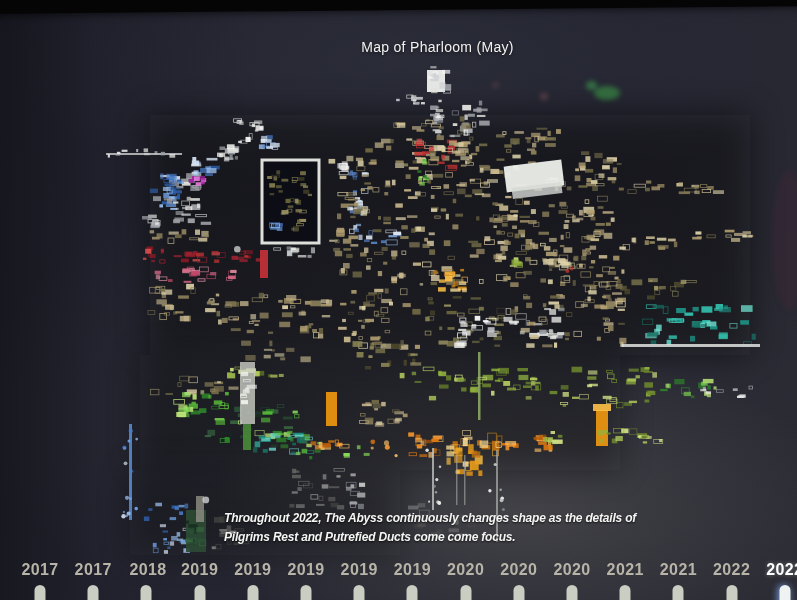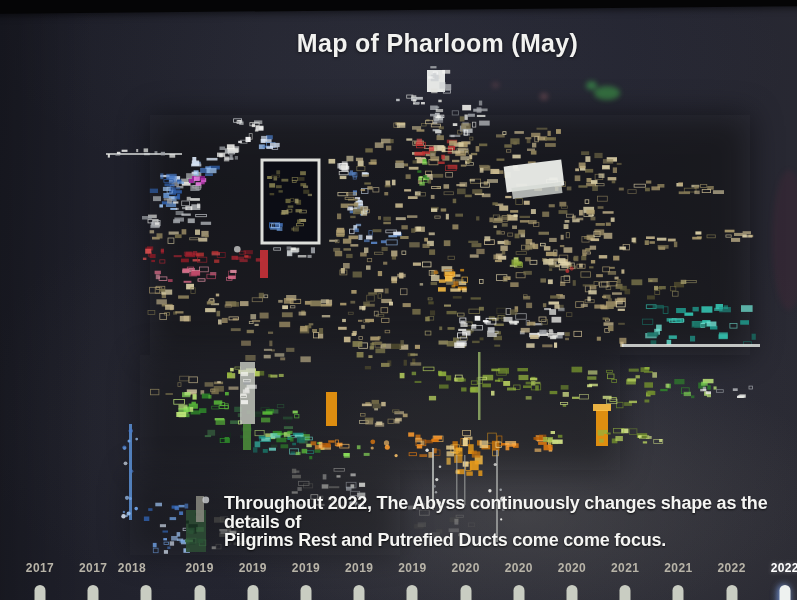--- a/index.html
+++ b/index.html
@@ -19,32 +19,32 @@
   #map-svg { position: absolute; left: 0; top: 0; }
   #vignette { position: absolute; inset: 0; pointer-events: none;
     background:
       radial-gradient(120% 120% at 50% 50%, rgba(0,0,0,0) 58%, rgba(0,0,0,.30) 100%),
       linear-gradient(90deg, rgba(0,0,0,.22), rgba(0,0,0,0) 12%);
   }
   #bezel { position: absolute; left: -12px; top: -17px; width: 822px; height: 27px;
     background: var(--c-bezel, #050506); transform: rotate(-0.55deg);
     box-shadow: 0 2px 7px rgba(0,0,0,.55);
   }
-  .title { position: absolute; top: 29px; left: 50%;
+  .title { position: absolute; top: 39px; left: 50%;
     transform: translateX(calc(-50% + 39px));
-    font-size: 25px; font-weight: 700; letter-spacing: .3px; white-space: nowrap;
+    font-size: 14px; font-weight: 400; letter-spacing: .3px; white-space: nowrap;
     color: var(--c-title, #f2f2f0); text-shadow: 0 1px 3px rgba(0,0,0,.6);
   }
-  .caption { position: absolute; left: 224px; top: 494px;
-    font-size: 18px; font-weight: 700; line-height: 18.5px; letter-spacing: -.2px;
-    color: var(--c-caption, #f5f5f3); text-shadow: 0 1px 2px rgba(0,0,0,.75);
+  .caption { position: absolute; left: 224px; top: 509px;
+    font-size: 12px; font-weight: 700; line-height: 18.5px; letter-spacing: -.2px;
+    color: var(--c-caption, #f5f5f3); text-shadow: 0 1px 2px rgba(0,0,0,.75); font-style: italic;
   }
   #timeline { position: absolute; left: 0; top: 555px; width: 797px; height: 45px; }
   .t-label { position: absolute; top: 6px; transform: translateX(-50%);
-    font-size: 12px; font-weight: 700; letter-spacing: .4px;
+    font-size: 16px; font-weight: 700; letter-spacing: .4px;
     color: var(--c-year, #b8b4a8);
   }
   .t-label.active { color: var(--c-year-active, #ffffff); font-weight: 800;
     text-shadow: 0 0 4px rgba(255,255,255,.35); }
   .t-tick { position: absolute; top: 30px; width: 11px; height: 26px;
     transform: translateX(-50%); background: var(--c-tick, #c9cdc2);
     border-radius: 6px 6px 4px 4px;
   }
   .t-tick.active { background: var(--c-tick-active, #eef2f0);
     box-shadow: -2px 0 6px rgba(127,168,255,.6), 0 0 10px rgba(170,200,255,.35); }
@@ -1975,21 +1975,21 @@
   <div class="caption">
     <div>Throughout 2022, The Abyss continuously changes shape as the details of</div>
     <div>Pilgrims Rest and Putrefied Ducts come come focus.</div>
   </div>
 
   <div id="timeline">
       <div class="t-label" style="left: 40px;">2017</div>
       <div class="t-tick" style="left: 40px;"></div>
       <div class="t-label" style="left: 93.2px;">2017</div>
       <div class="t-tick" style="left: 93.2px;"></div>
-      <div class="t-label" style="left: 132px;">2018</div>
+      <div class="t-label" style="left: 148px;">2018</div>
       <div class="t-tick" style="left: 146.4px;"></div>
       <div class="t-label" style="left: 199.6px;">2019</div>
       <div class="t-tick" style="left: 199.6px;"></div>
       <div class="t-label" style="left: 252.8px;">2019</div>
       <div class="t-tick" style="left: 252.8px;"></div>
       <div class="t-label" style="left: 306px;">2019</div>
       <div class="t-tick" style="left: 306px;"></div>
       <div class="t-label" style="left: 359.2px;">2019</div>
       <div class="t-tick" style="left: 359.2px;"></div>
       <div class="t-label" style="left: 412.4px;">2019</div>

